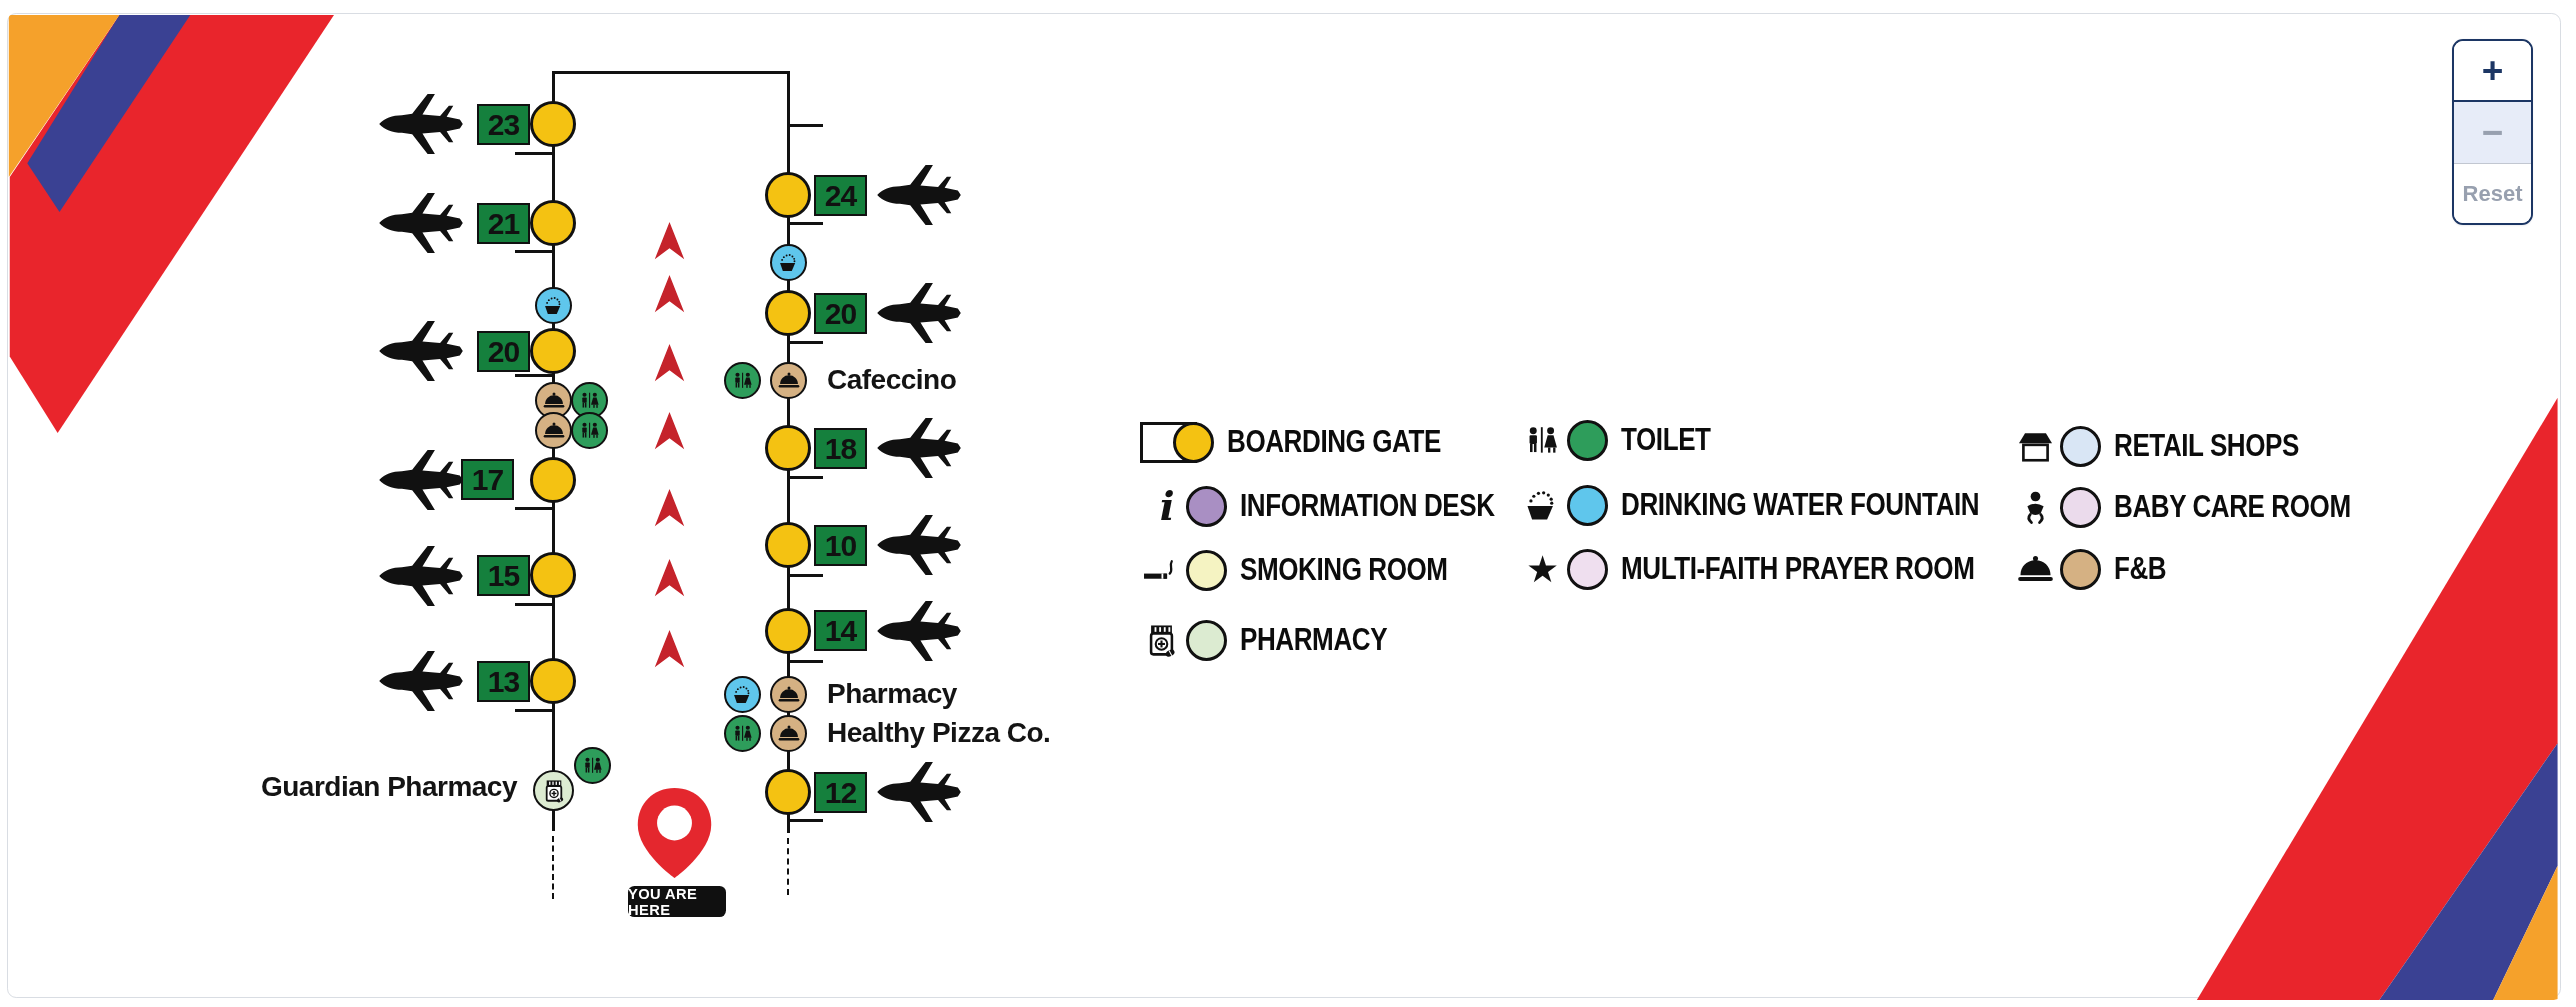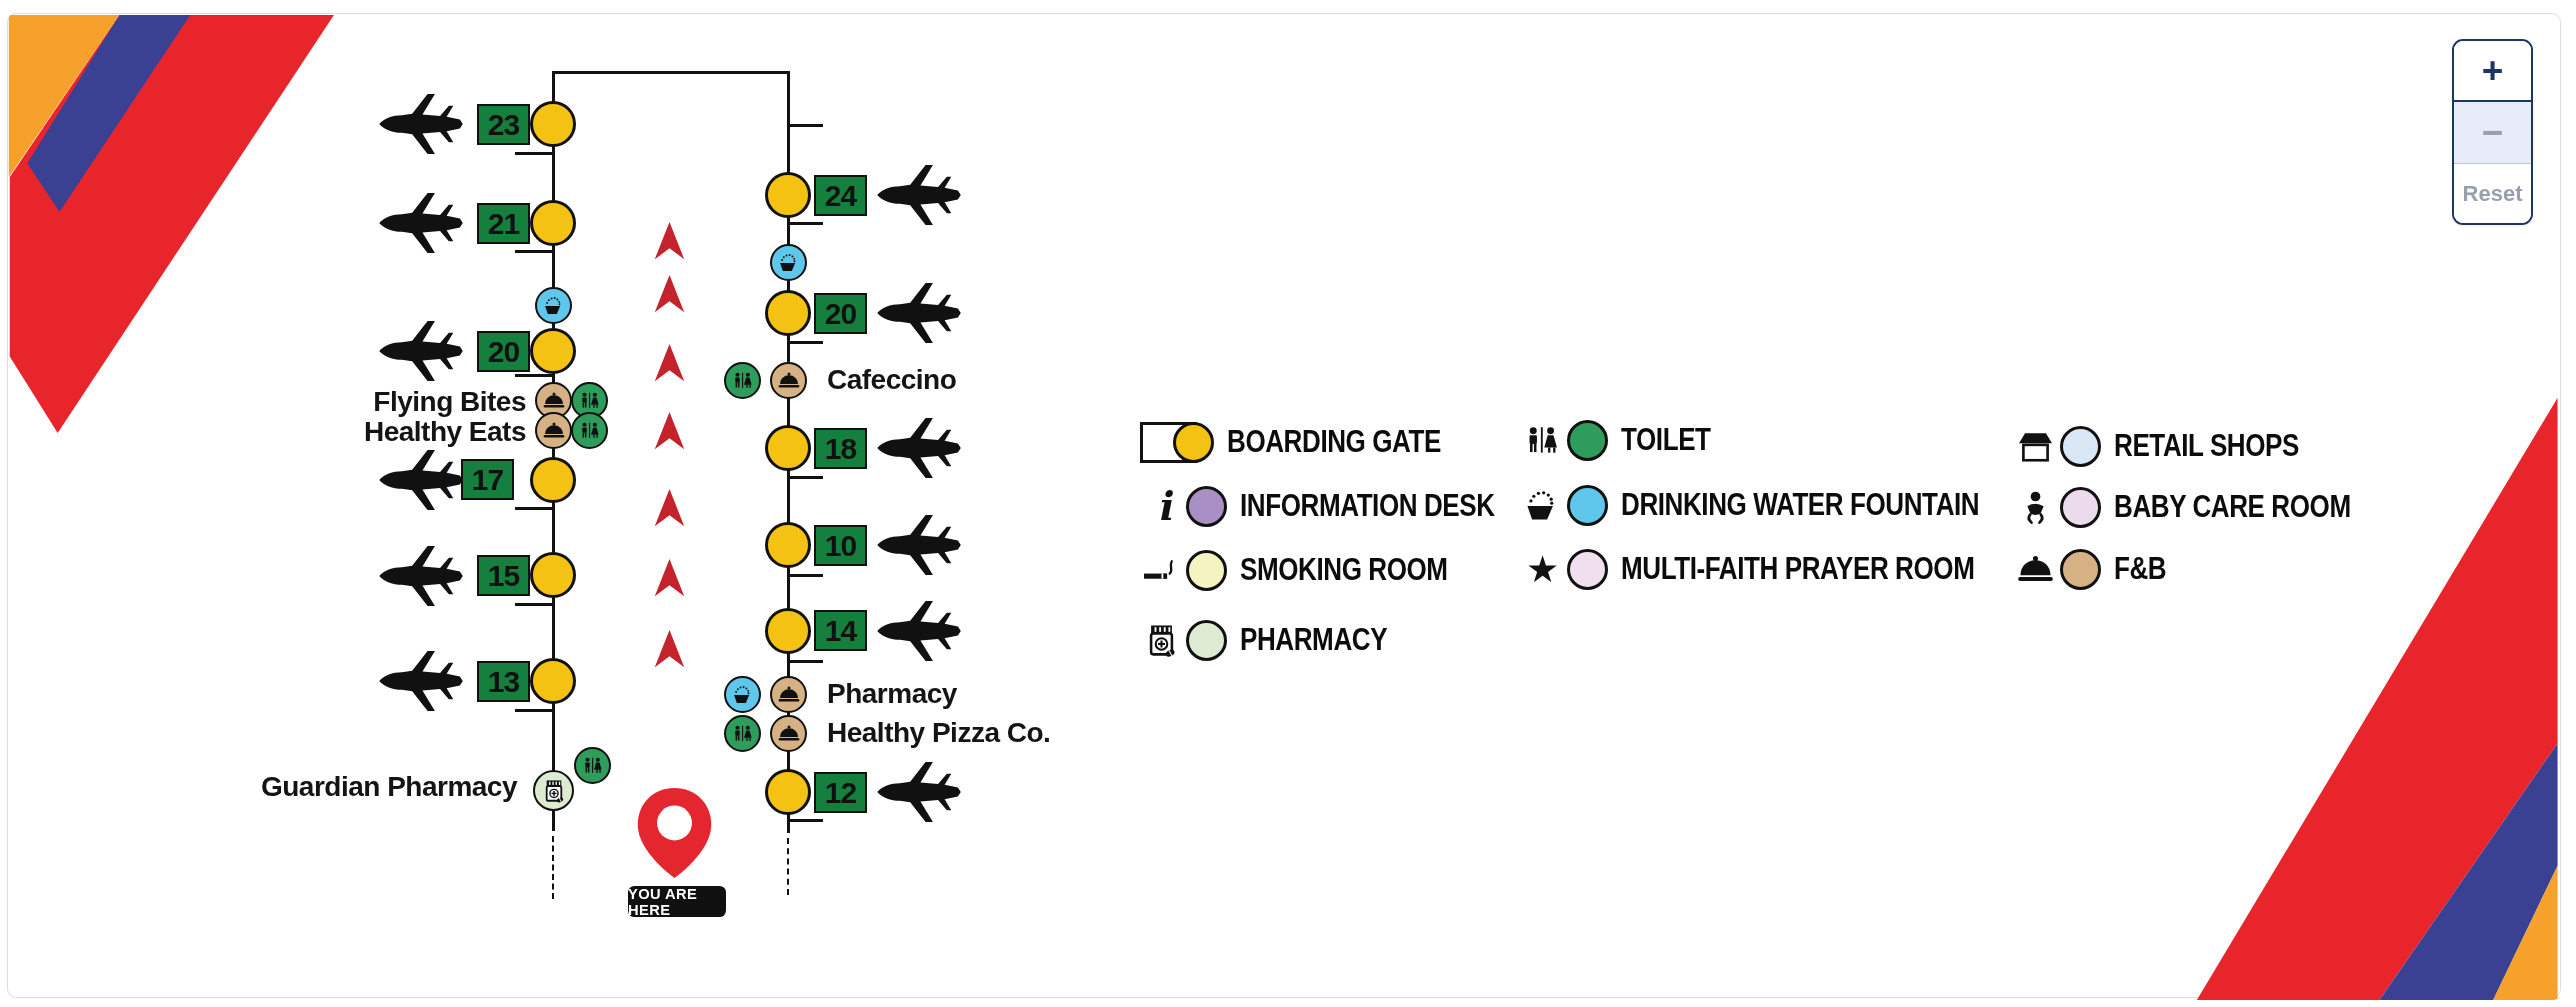--- a/index.html
+++ b/index.html
@@ -219,24 +219,20 @@
     <div class="amenity" style="left:535px;top:412px;background:var(--fnb)">
         <svg viewBox="0 0 32 28">
           <use href="#sym-cloche"></use>
         </svg>
       </div>
     <div class="amenity" style="left:571px;top:412px;background:var(--toilet)">
         <svg viewBox="0 0 32 28">
           <use href="#sym-toilet"></use>
         </svg>
       </div>
-    <div class="map-label r" style="left:287px;top:387px;width:239px">
-      <div>Flying Bites</div>
-      <div>Healthy Eats</div>
-    </div>
 
     <div class="plane" style="left:377px;top:444px"><svg viewBox="0 0 120 96">
           <use href="#sym-plane"></use>
         </svg></div>
     <div class="gate-box" style="left:461px;top:459px">
         <span>17</span>
       </div>
     <div class="gate-dot" style="left:530px;top:457px"></div>
     <div class="tick" style="left:515px;top:507px"></div>
 

